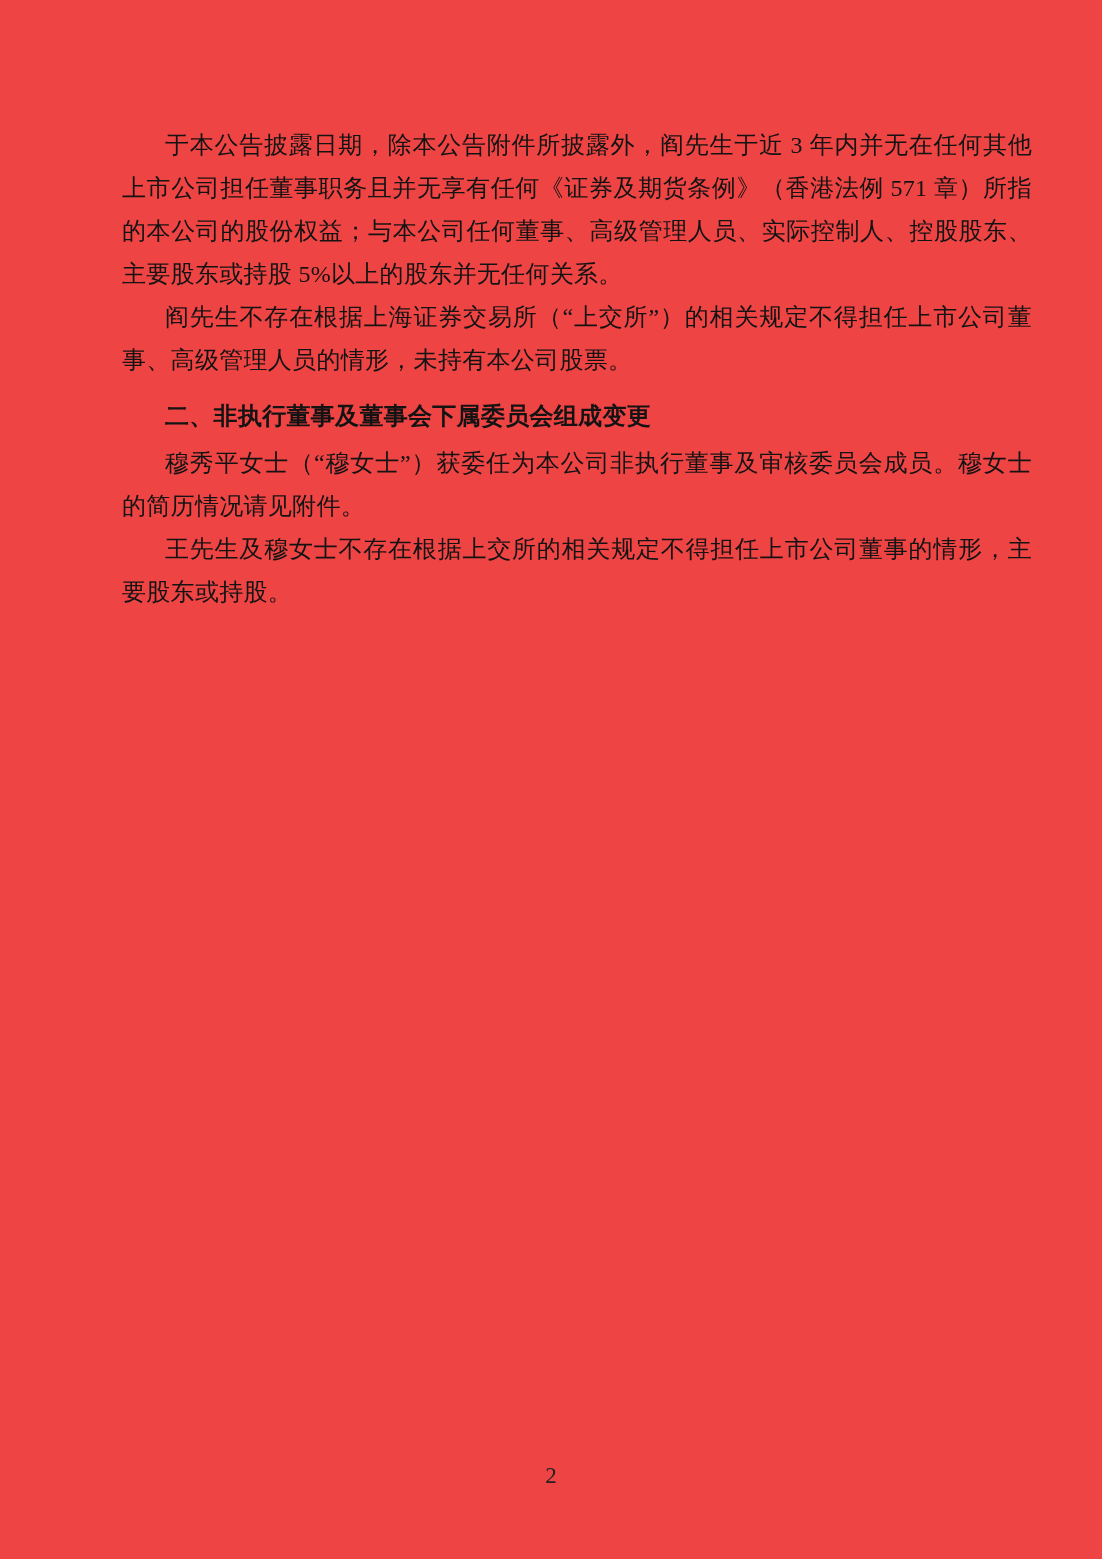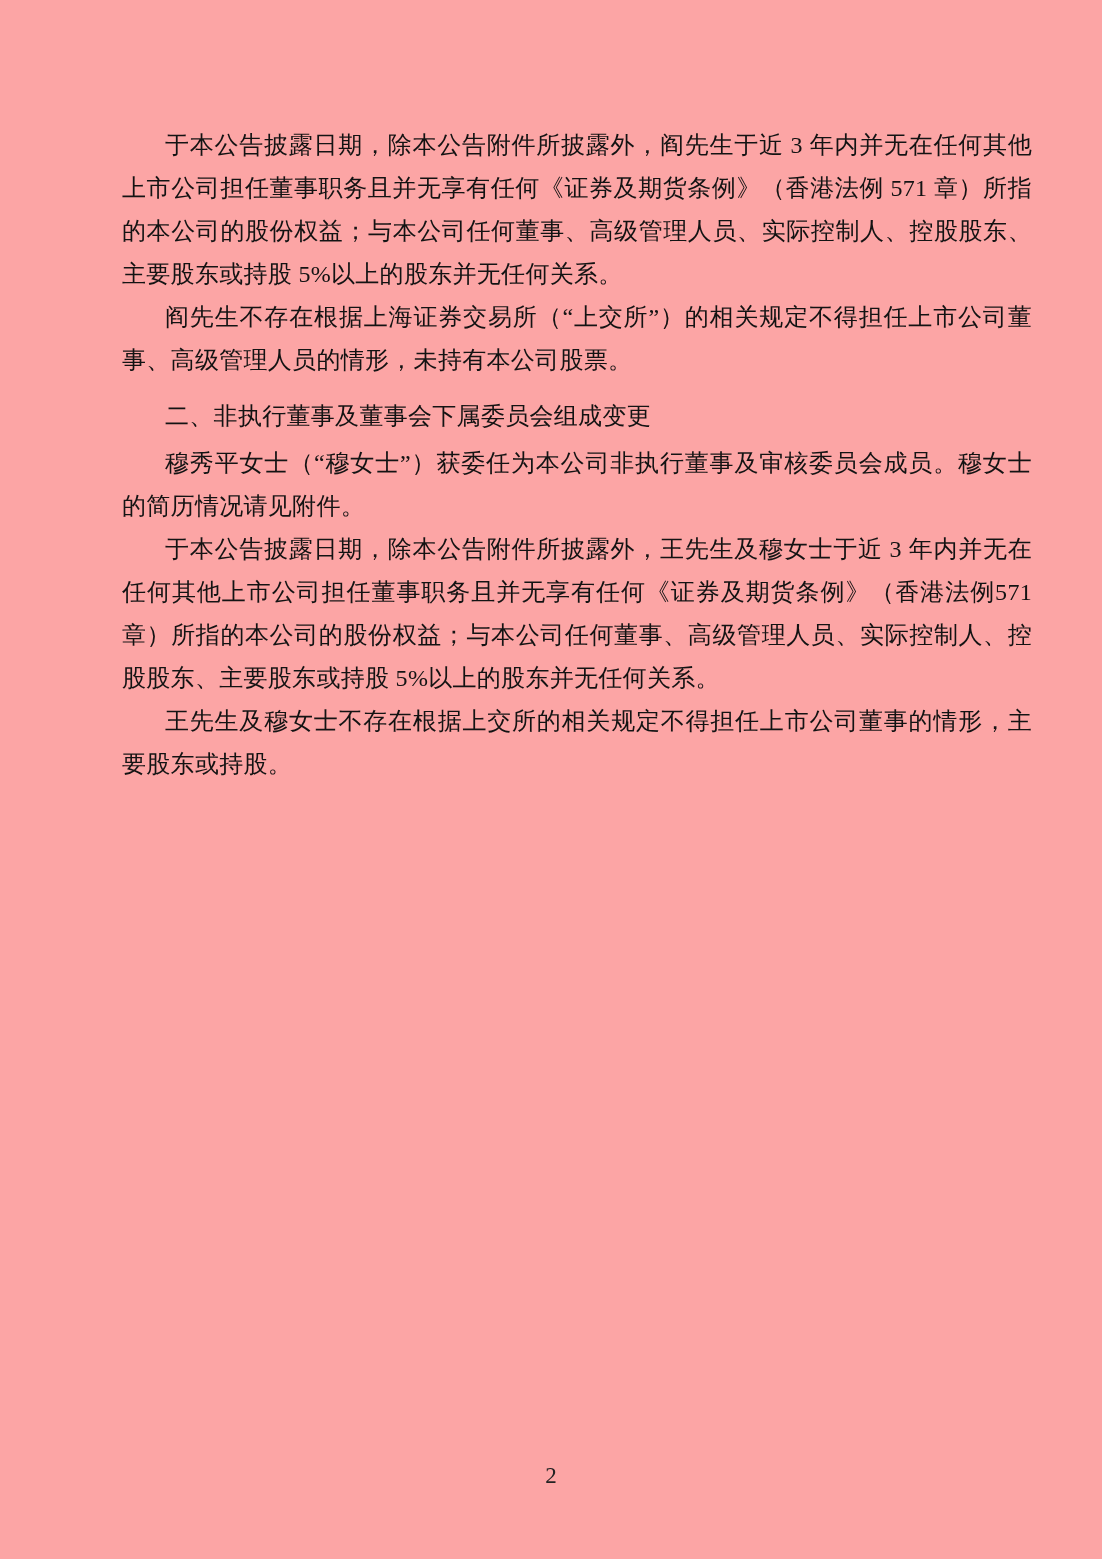--- a/index.html
+++ b/index.html
@@ -5,21 +5,21 @@
   html, body {
     margin: 0;
     padding: 0;
     background: #e8e8e8;
   }
   .page {
     position: relative;
     width: 1102px;
     height: 1559px;
     margin: 0 auto;
-    background: #fca5a5;
+    background: #ef4444;
     overflow: hidden;
     font-family: "Liberation Serif", "DejaVu Serif", serif;
     color: #131313;
   }
   .content {
     position: absolute;
     top: 124px;
     left: 122px;
     width: 910px;
   }
@@ -31,21 +31,21 @@
     text-justify: inter-ideograph;
     text-indent: 43px;
     letter-spacing: 0.3px;
     word-break: break-all;
   }
   .heading {
     margin: 13px 0 4px 0;
     font-size: 24px;
     line-height: 43px;
     text-indent: 43px;
-    font-weight: 400;
+    font-weight: 700;
     letter-spacing: 0.3px;
   }
   .page-footer {
     position: absolute;
     bottom: 70px;
     left: 0;
     width: 100%;
     text-align: center;
     font-size: 23px;
     line-height: 26px;
@@ -54,18 +54,17 @@
 </style>
 </head>
 <body>
 
 <div class="page">
   <div class="content">
     <p class="para">于本公告披露日期，除本公告附件所披露外，阎先生于近 3 年内并无在任何其他上市公司担任董事职务且并无享有任何《证券及期货条例》（香港法例 571 章）所指的本公司的股份权益；与本公司任何董事、高级管理人员、实际控制人、控股股东、主要股东或持股 5%以上的股东并无任何关系。</p>
     <p class="para">阎先生不存在根据上海证券交易所（“上交所”）的相关规定不得担任上市公司董事、高级管理人员的情形，未持有本公司股票。</p>
     <h2 class="heading">二、非执行董事及董事会下属委员会组成变更</h2>
     <p class="para">穆秀平女士（“穆女士”）获委任为本公司非执行董事及审核委员会成员。穆女士的简历情况请见附件。</p>
-    <p class="para">于本公告披露日期，除本公告附件所披露外，王先生及穆女士于近 3 年内并无在任何其他上市公司担任董事职务且并无享有任何《证券及期货条例》（香港法例571章）所指的本公司的股份权益；与本公司任何董事、高级管理人员、实际控制人、控股股东、主要股东或持股 5%以上的股东并无任何关系。</p>
     <p class="para">王先生及穆女士不存在根据上交所的相关规定不得担任上市公司董事的情形，主要股东或持股。</p>
   </div>
 
   <div class="page-footer">2</div>
 </div>
 
 </body></html>

